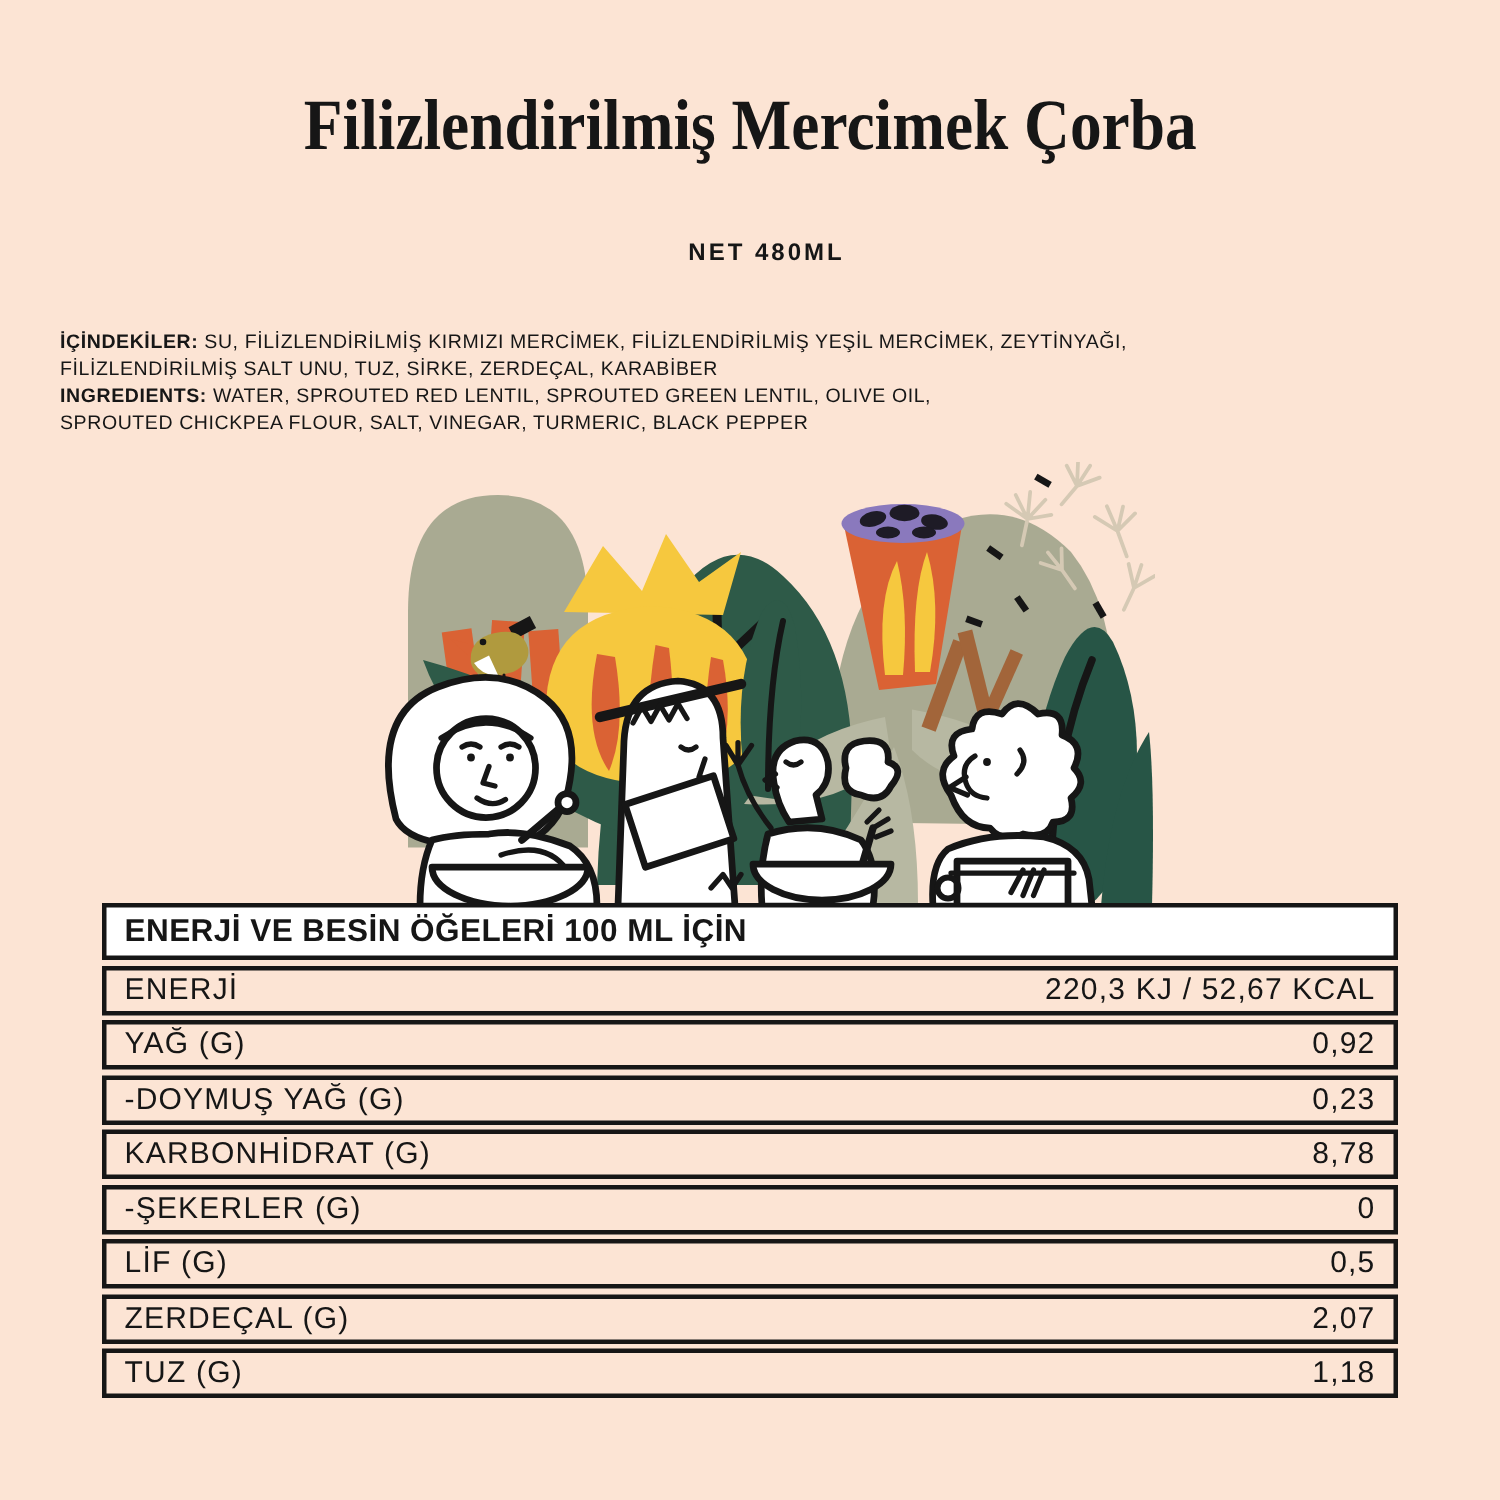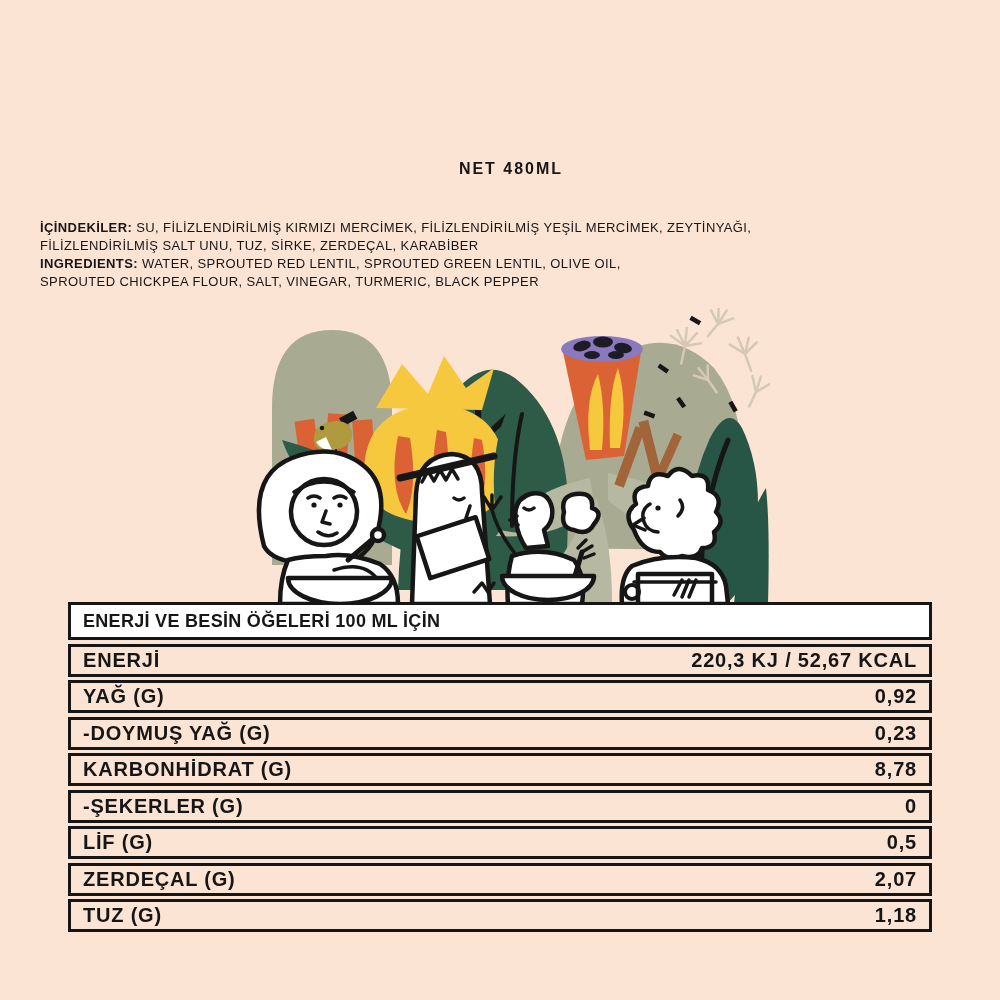--- a/index.html
+++ b/index.html
@@ -9,41 +9,44 @@
          font-family:"Liberation Serif",serif;font-weight:700;font-size:48px;line-height:1.0;}
   .title span{display:inline-block;transform:scaleX(.88);transform-origin:center;white-space:nowrap;}
   .net{position:absolute;top:160px;left:0;width:100%;text-align:center;
        font-weight:700;font-size:16px;letter-spacing:2px;padding-left:11px;}
   .ingredients{position:absolute;top:219px;left:50%;transform:translateX(-50%);width:920px;
                text-align:left;font-size:13px;line-height:18px;letter-spacing:.4px;font-weight:500;}
   .ingredients b{font-weight:700;}
   .illu-wrap{position:absolute;left:230px;top:308px;width:540px;height:296px;}
   .nutrition{position:absolute;left:68px;top:602px;width:864px;}
   .nut-header{box-sizing:border-box;height:38px;background:var(--paper);border:3px solid var(--ink);
-              display:flex;align-items:center;padding:0 12px;font-weight:700;font-size:18px;letter-spacing:.3px;}
+              display:flex;align-items:center;padding:0 12px;font-weight:700;font-size:21px;letter-spacing:.3px;}
   .nut-row{box-sizing:border-box;height:33px;margin-top:3.5px;border:3px solid var(--ink);
            display:flex;align-items:center;justify-content:space-between;padding:0 12px;
-           font-size:20px;letter-spacing:.8px;font-weight:bold;}
+           font-size:20px;letter-spacing:.8px;}
   .nut-value{white-space:nowrap;}
   
   .f-sage{fill:var(--sage);} .f-sagel{fill:var(--sage-light);}
   .f-gdark{fill:var(--green-dark);} .f-gdeep{fill:var(--green-deep);}
   .f-yel{fill:var(--yellow);} .f-org{fill:var(--orange);}
   .f-pur{fill:var(--purple);} .f-brn{fill:var(--brown);}
   .f-ink{fill:var(--ink);} .f-bird{fill:var(--bird-olive);}
   .s-ink{stroke:var(--ink);fill:none;stroke-linecap:round;stroke-linejoin:round;}
   .s-beige{stroke:var(--beige);fill:none;stroke-width:2.5;stroke-linecap:round;}
   .ppl{fill:#ffffff;stroke:var(--ink);stroke-width:4.5;stroke-linecap:round;stroke-linejoin:round;}
   .lin{fill:none;stroke:var(--ink);stroke-width:3.5;stroke-linecap:round;stroke-linejoin:round;}
 </style>
 </head>
 <body>
 
 <div class="page">
 
+  <div class="title">
+    <span>Filizlendirilmiş Mercimek Çorba</span>
+  </div>
 
   <div class="net">NET 480ML</div>
 
   <div class="ingredients">
     <div><b>İÇİNDEKİLER:</b><span> SU, FİLİZLENDİRİLMİŞ KIRMIZI MERCİMEK, FİLİZLENDİRİLMİŞ YEŞİL MERCİMEK, ZEYTİNYAĞI,</span></div>
     <div>FİLİZLENDİRİLMİŞ SALT UNU, TUZ, SİRKE, ZERDEÇAL, KARABİBER</div>
     <div><b>INGREDIENTS:</b><span> WATER, SPROUTED RED LENTIL, SPROUTED GREEN LENTIL, OLIVE OIL,</span></div>
     <div>SPROUTED CHICKPEA FLOUR, SALT, VINEGAR, TURMERIC, BLACK PEPPER</div>
   </div>
 

